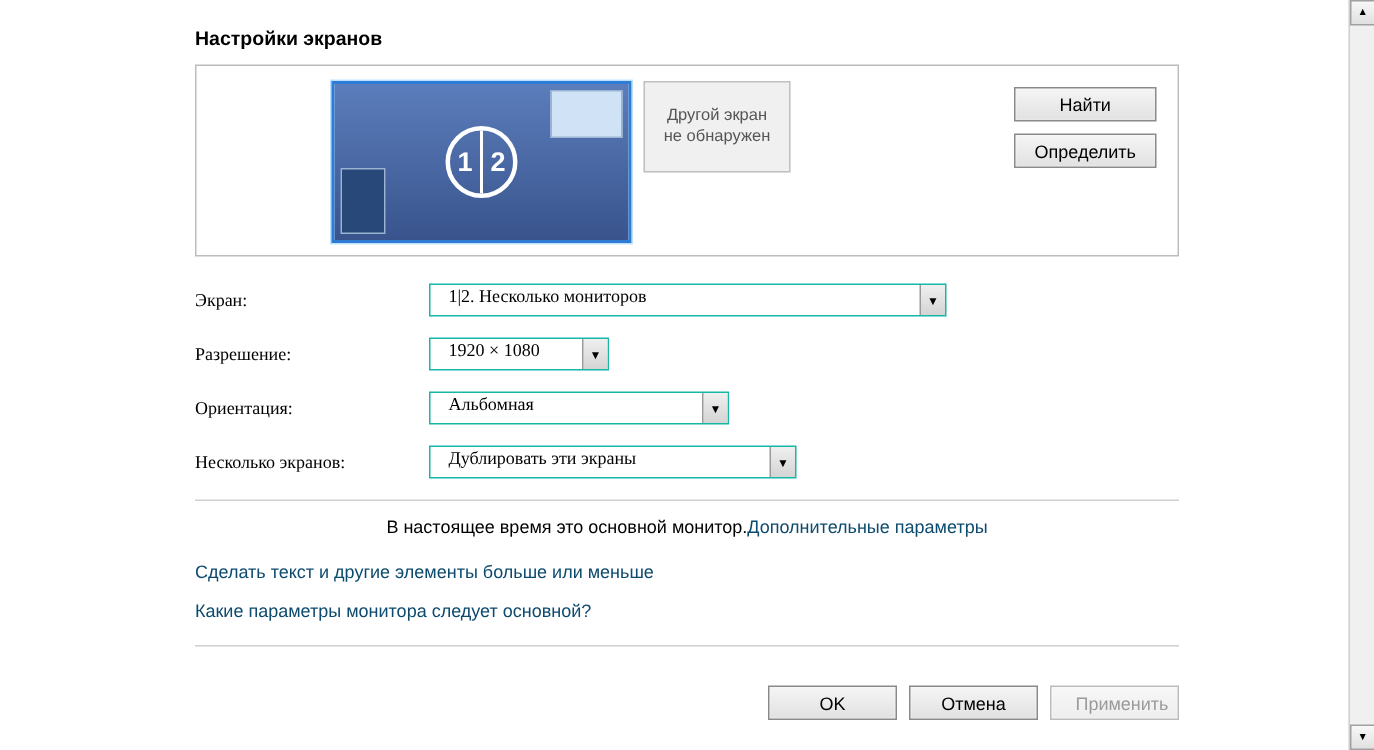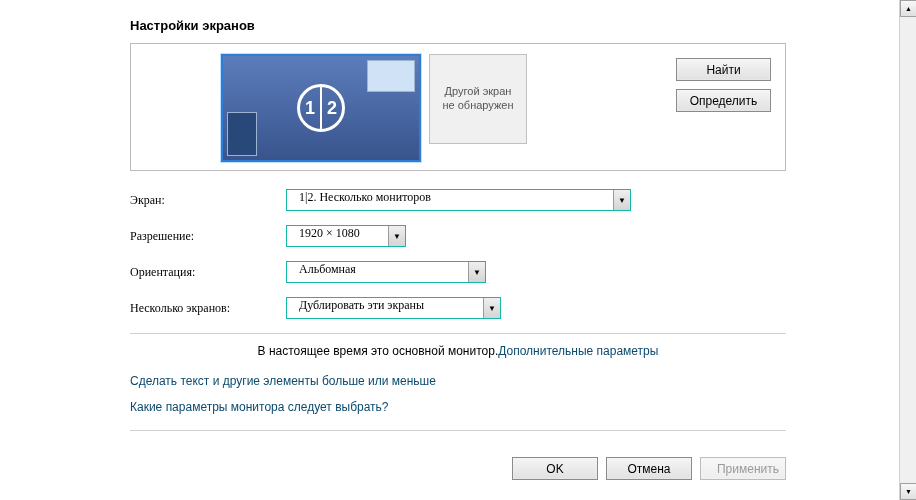--- a/index.html
+++ b/index.html
@@ -96,21 +96,21 @@
     justify-content: center;
     color: #fff;
     font-weight: bold;
     font-size: 18px;
   }
   .circle12 .sep { width:2px; background:#fff; flex:none; }
   .gray-monitor {
     position: absolute;
     left: 298px;
     top: 10px;
-    width: 98px; height: 90px;
+    width: 98px; height: 61px;
     background: #f0f0f0;
     border: 1px solid #c0c0c0;
     display: flex;
     align-items: center;
     justify-content: center;
     text-align: center;
     font-size: 11px;
     color: #555;
     line-height: 1.25;
   }
@@ -239,35 +239,35 @@
     </div>
     <div class="form-row">
       <label>Ориентация:</label>
       <div class="select" style="width:200px">
         <span>Альбомная</span>
         <div class="arrow">▼</div>
       </div>
     </div>
     <div class="form-row">
       <label>Несколько экранов:</label>
-      <div class="select" style="width:215px">
+      <div class="select" style="width:245px">
         <span>Дублировать эти экраны</span>
         <div class="arrow">▼</div>
       </div>
     </div>
   </div>
 
   <hr class="sep-line">
 
   <div class="status-row">
     <span>В настоящее время это основной монитор.</span>
     <span class="link" style="margin:0">Дополнительные параметры</span>
   </div>
 
   <span class="link">Сделать текст и другие элементы больше или меньше</span>
-  <span class="link">Какие параметры монитора следует выбрать?</span>
+  <span class="link">Какие параметры монитора следует основной?</span>
 
   <div class="bottom-bar">
     <button class="win-btn" style="min-width:86px">OK</button>
     <button class="win-btn" style="min-width:86px">Отмена</button>
     <button class="win-btn disabled" style="min-width:86px">Применить</button>
   </div>
 </div>
 
 </body></html>

